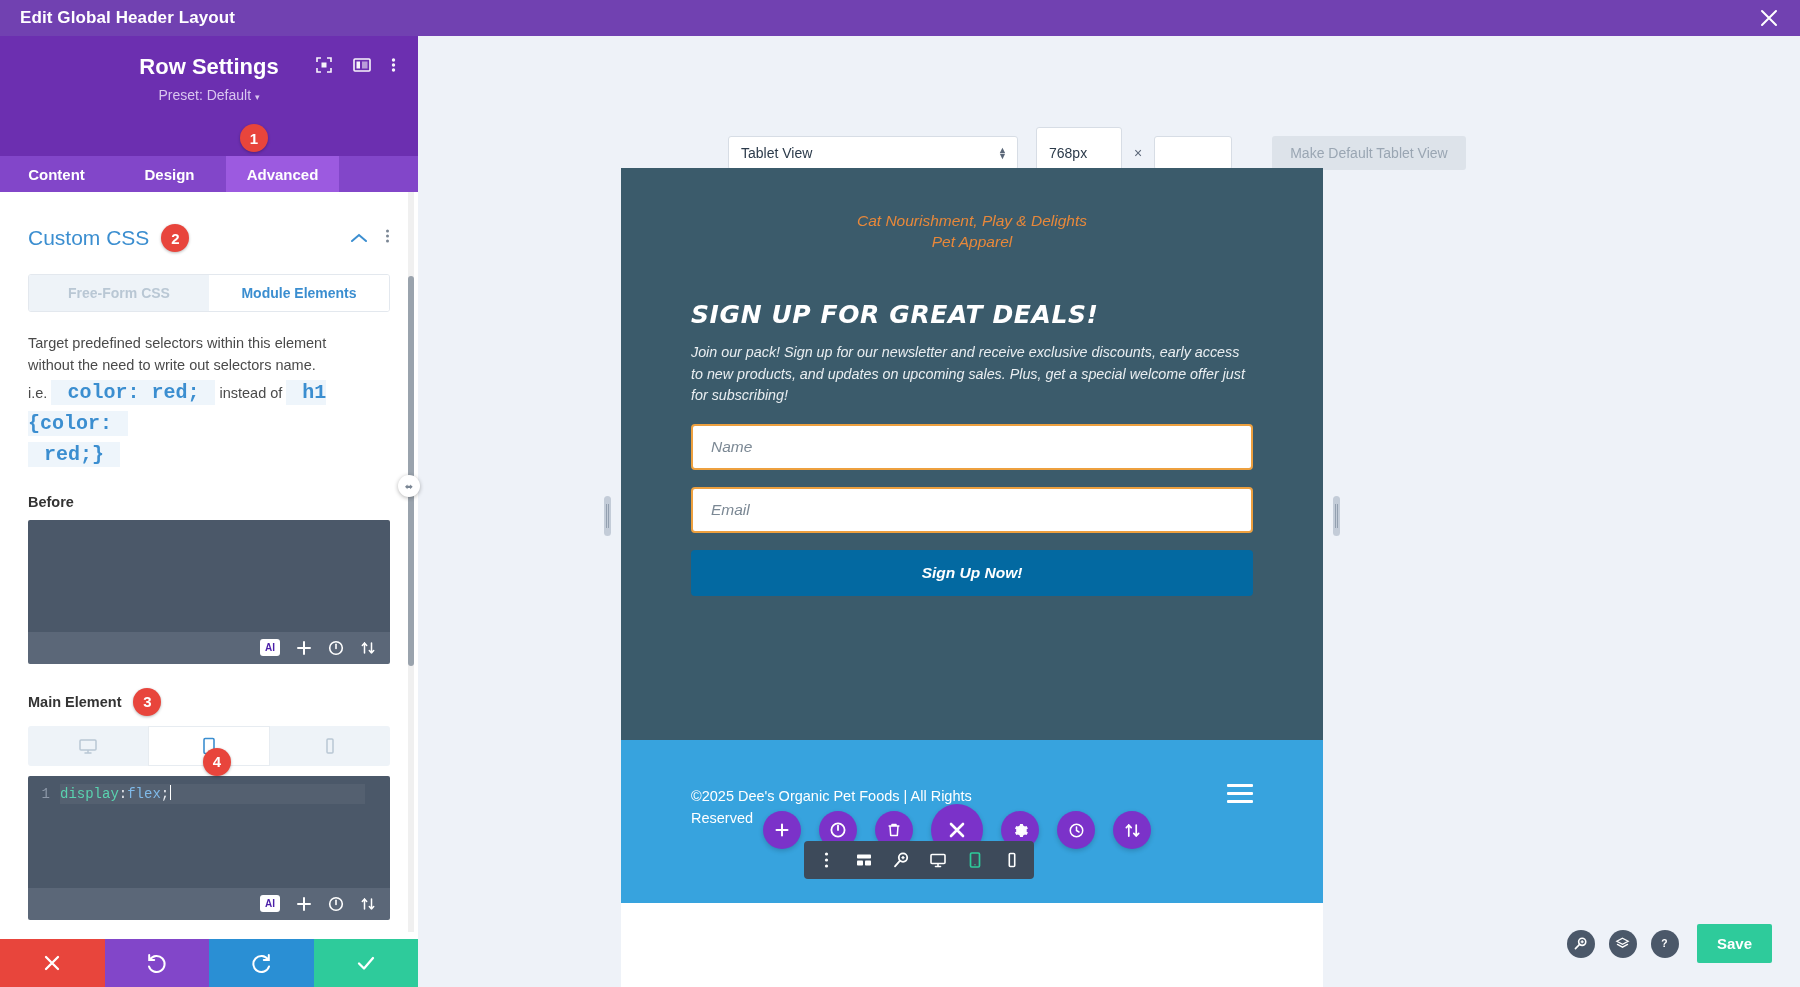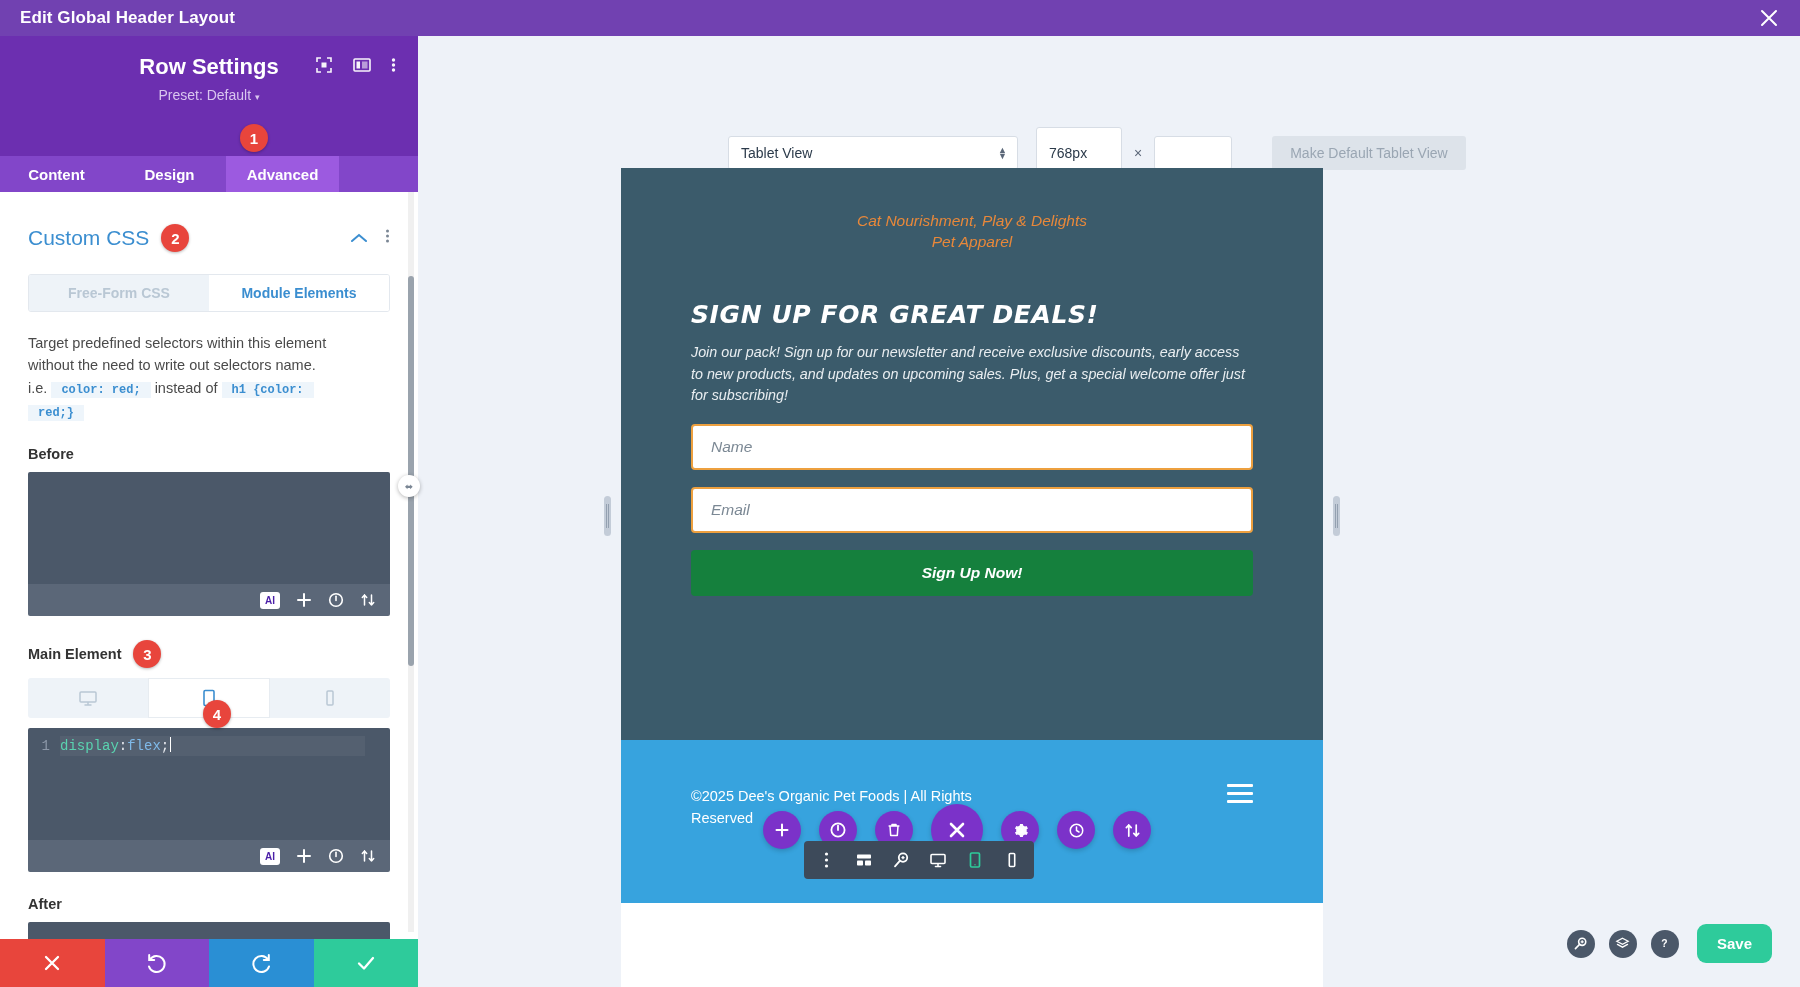--- a/index.html
+++ b/index.html
@@ -78,21 +78,21 @@
     font-size: 14px; font-weight: bold; cursor: pointer;
   }
   .toggle-btn.off { background: #eef3f8; color: #b9c7d4; }
   .toggle-btn.on  { background: #fff; color: #3b8ed0; }
 
   .helptext {
     margin-top: 20px; font-size: 14.5px; color: #4a4a4a; line-height: 1.55;
   }
   .code-inline {
     font-family: "Liberation Mono", monospace; color: #3b8ed0;
-    background: #eef5fb; padding: 1px 10px; font-size: 12px; font-weight: bold;
+    background: #eef5fb; padding: 1px 16px; font-size: 20px; font-weight: bold;
   }
 
   .field-label {
     margin-top: 24px; font-size: 14.5px; color: #333; font-weight: bold;
     display: flex; align-items: center;
   }
 
   .editor { margin-top: 10px; position: relative; }
   .editor-area {
     background: #4b5869; height: 112px; border-radius: 2px 2px 0 0;
@@ -225,21 +225,21 @@
   }
   .hero-p {
     color: #e9eef1; font-size: 14.3px; line-height: 1.52; margin-top: 13px;
   }
   .inp {
     margin-top: 17px; height: 46px; background: #fff; border: 2px solid #eda03f;
     border-radius: 4px; display: flex; align-items: center; padding: 0 18px;
     color: #7b8894; font-size: 15.5px; cursor: text;
   }
   .cta {
-    margin-top: 17px; height: 46px; background: #15803d; border-radius: 4px;
+    margin-top: 17px; height: 46px; background: #0369a1; border-radius: 4px;
     display: flex; align-items: center; justify-content: center;
     color: #fff; font-size: 15.5px; font-weight: bold; cursor: pointer;
   }
   .footer {
     background: #37a3de; height: 163px; padding: 46px 70px 0 70px;
     position: relative;
   }
   .footer-text { color: #fff; font-size: 14.5px; line-height: 1.5; max-width: 300px; }
   .hamburger {
     position: absolute; right: 70px; top: 44px; width: 26px; cursor: pointer;
@@ -284,21 +284,21 @@
 
   .corner-right {
     position: absolute; right: 28px; bottom: 24px; display: flex; align-items: center; gap: 14px;
   }
   .cbtn {
     width: 28px; height: 28px; border-radius: 50%; background: #4b5869;
     display: flex; align-items: center; justify-content: center; cursor: pointer;
   }
   .save-btn {
     background: #2ecb9b; color: #fff; font-size: 15px; font-weight: bold;
-    border-radius: 9px; padding: 11px 20px; cursor: pointer; margin-left: 4px;
+    border-radius: 2px; padding: 11px 20px; cursor: pointer; margin-left: 4px;
   }
 </style>
 </head>
 <body>
 
 <div class="app">
 
   <div class="titlebar">
     <div class="titlebar-text">Edit Global Header Layout</div>
     <div class="titlebar-close">

